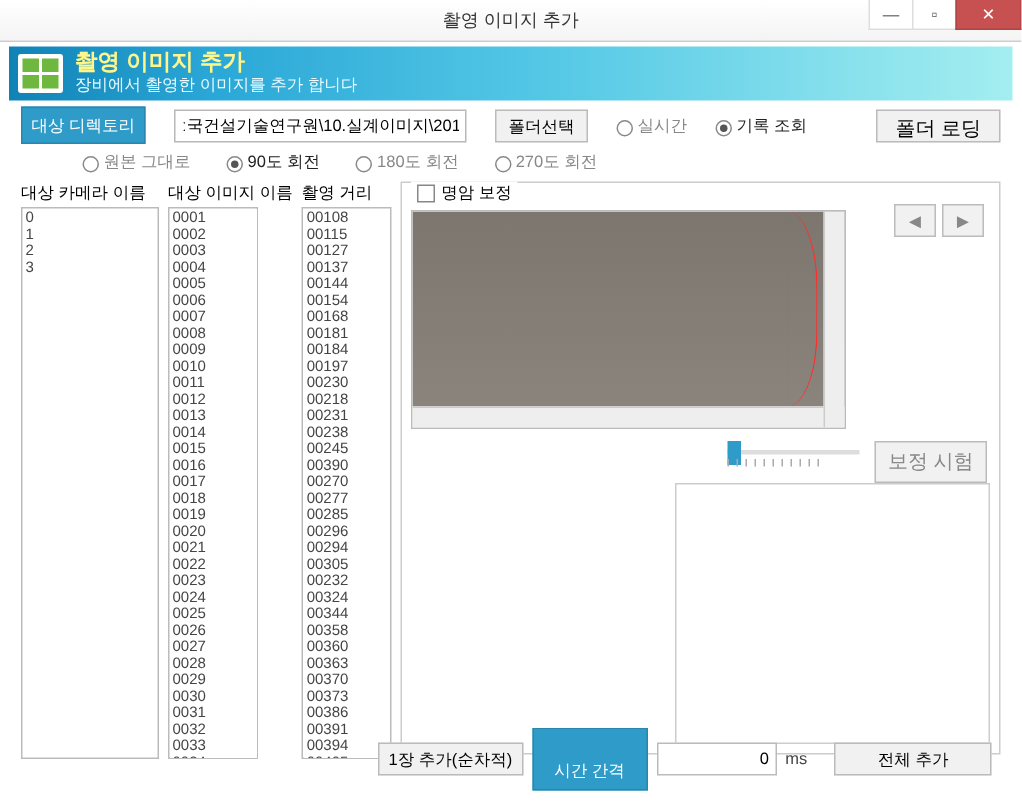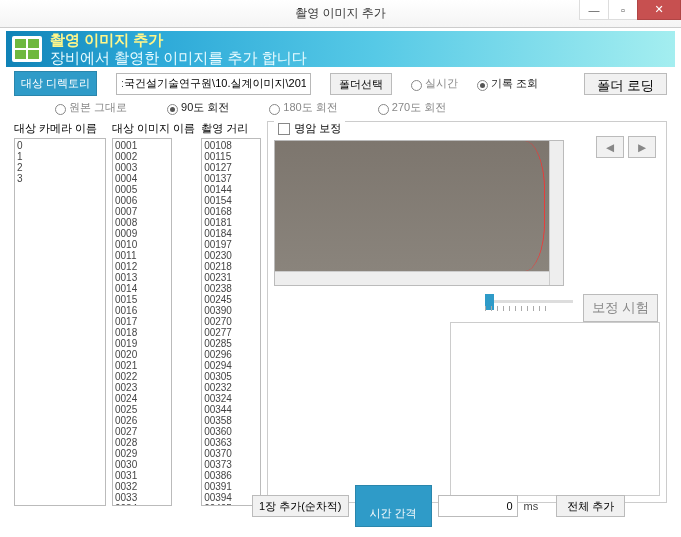--- a/index.html
+++ b/index.html
@@ -67,21 +67,21 @@
     border-radius: 2px;
     margin-right: 8px;
     display: grid;
     grid-template: 1fr 1fr / 1fr 1fr;
     gap: 2px;
     padding: 3px;
   }
   .banner .icon-grid div { background: #6eb83f; }
   .banner .texts { line-height: 1.2; }
   .banner .t1 { font-size: 15px; color: #fff68a; font-weight: 700; }
-  .banner .t2 { font-size: 15px; color: #eafcff; }
+  .banner .t2 { font-size: 11px; color: #eafcff; }
 
   
   .top-row {
     margin: 4px 14px;
     display: flex;
     align-items: center;
     gap: 19px;
   }
   .tag-btn {
     background: #2f9bc8;
@@ -119,21 +119,21 @@
     border: 1px solid #bbb;
     background: #f1f1f1;
     padding: 3px 12px;
     height: 22px;
   }
 
   
   .rotate-row {
     margin: 4px 55px 6px 55px;
     display: flex;
-    gap: 40px;
+    gap: 24px;
   }
 
   
   .main {
     display: flex;
     margin: 0 14px;
     gap: 6px;
   }
   .lists { display: flex; gap: 6px; }
   .list-col { display: flex; flex-direction: column; }
@@ -403,14 +403,14 @@
     <div class="secondary-img"></div>
   </div>
 </div>
 
 <div class="bottom-row">
   <button class="sm-btn">1장 추가(순차적)</button>
   <button class="blue-btn">시간 간격</button>
   <input class="ms-box" value="0" style="">
   <span class="ms-txt">ms</span>
   <div style="flex:0 0 6px"></div>
-  <button class="sm-btn" style="padding:3px 10px">전체 추가</button>
+  <button class="sm-btn" style="padding:3px 28px">전체 추가</button>
 </div>
 
 </body></html>

